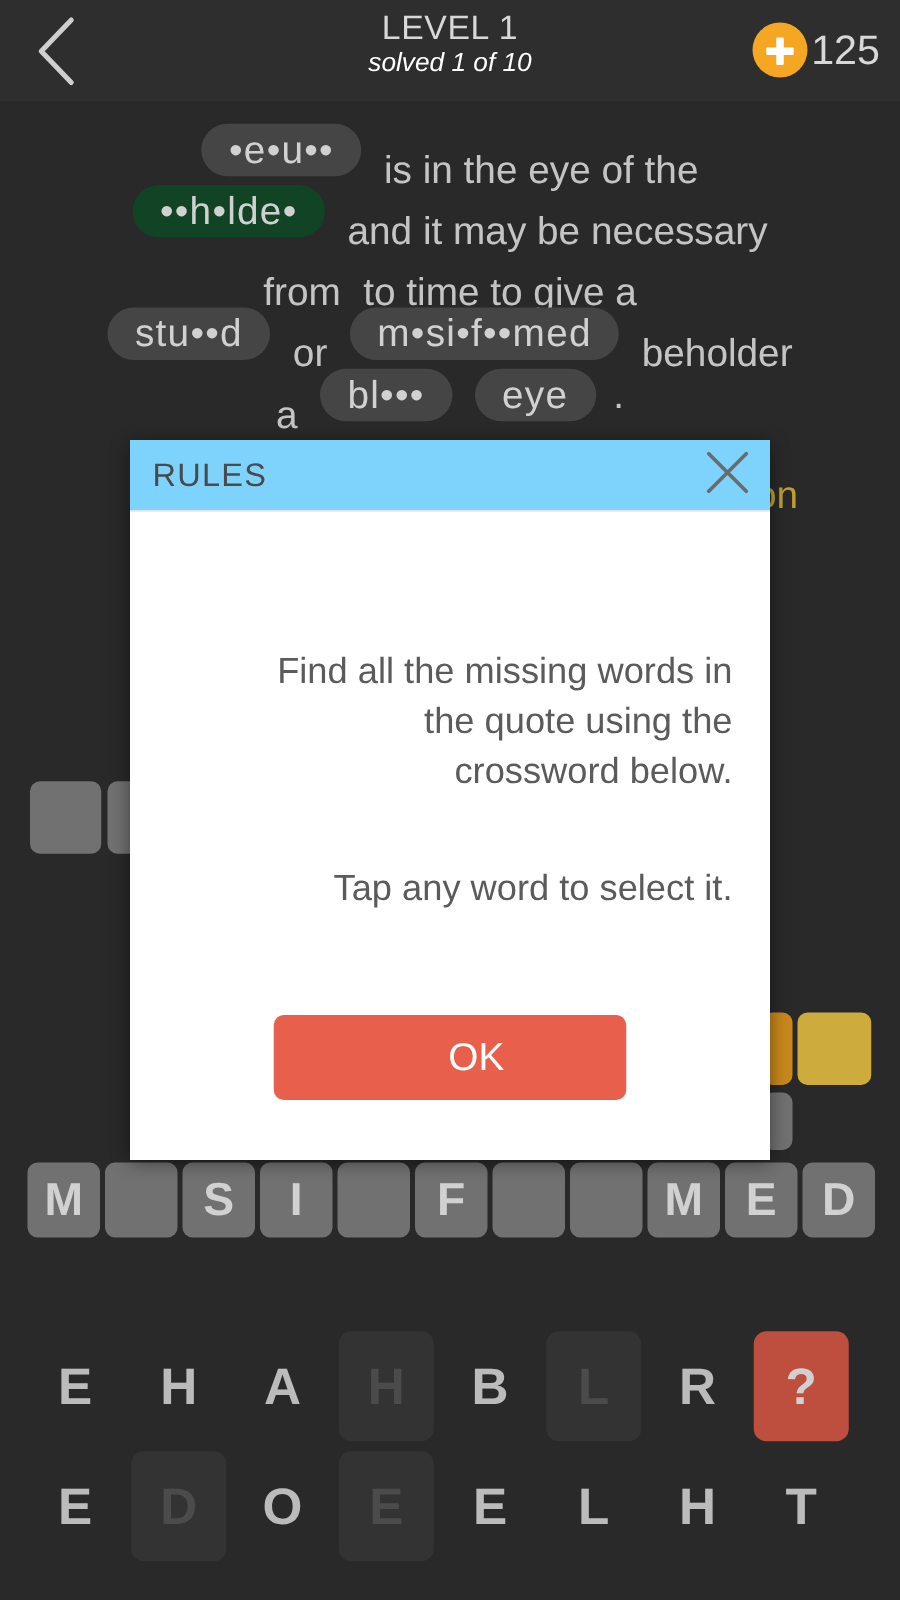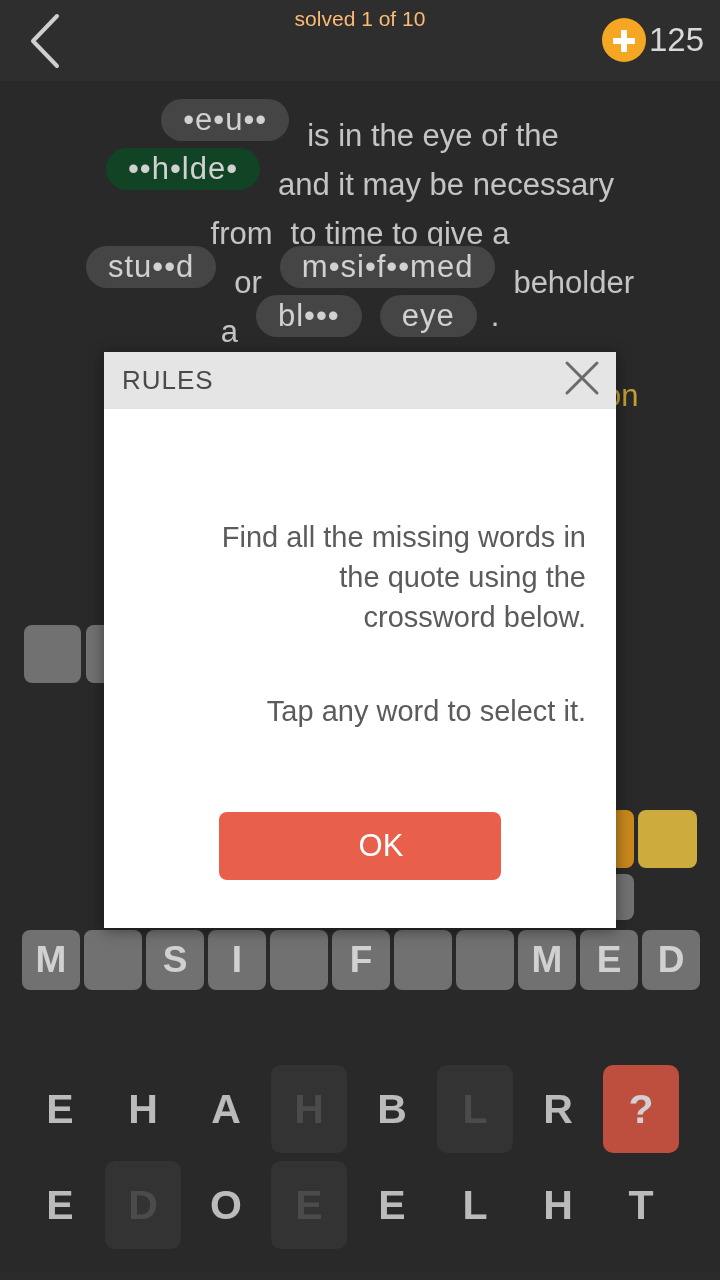--- a/index.html
+++ b/index.html
@@ -41,23 +41,24 @@
   }
   .level-title {
     font-size: 27px;
     color: #d8d8d8;
     letter-spacing: 0.5px;
     line-height: 32px;
     font-weight: 400;
   }
   .level-sub {
     font-size: 21px;
-    color: #fdba74;
+    color: #ffffff;
     line-height: 26px;
     font-weight: 400;
+    font-style: italic;
   }
 
   .coins {
     position: absolute;
     right: 16px; top: 14px;
     height: 52px;
     display: flex; align-items: center;
   }
   .coin-badge {
     width: 44px; height: 44px;
@@ -195,21 +196,21 @@
   .dialog {
     position: absolute;
     left: 104px; top: 352px;
     width: 512px; height: 576px;
     background: #ffffff;
     box-shadow: 0 2px 14px rgba(0,0,0,0.45);
   }
   .dlg-header {
     position: relative;
     height: 56px;
-    background: #e5e5e5;
+    background: #7dd3fc;
     border-bottom: 1px solid #e3e3e3;
     display: flex;
     align-items: center;
   }
   .dlg-title {
     margin-left: 18px;
     font-size: 26px;
     color: #4a4a4a;
     letter-spacing: 1px;
   }
@@ -257,20 +258,21 @@
 
     <div class="back-btn">
       <span>
         <svg width="44" height="60" viewBox="0 0 44 60">
           <polyline points="32,5 8,30 32,55" fill="none" stroke="#cfcfcf" stroke-width="4" stroke-linecap="round" stroke-linejoin="round"></polyline>
         </svg>
       </span>
     </div>
 
     <div class="title-wrap">
+      <div class="level-title">LEVEL 1</div>
       <div class="level-sub">solved 1 of 10</div>
     </div>
 
     <div class="coins">
       <div class="coin-badge"></div>
       <div class="coin-count">125</div>
     </div>
   </div>
 
   <div class="quote" id="quote-area">

